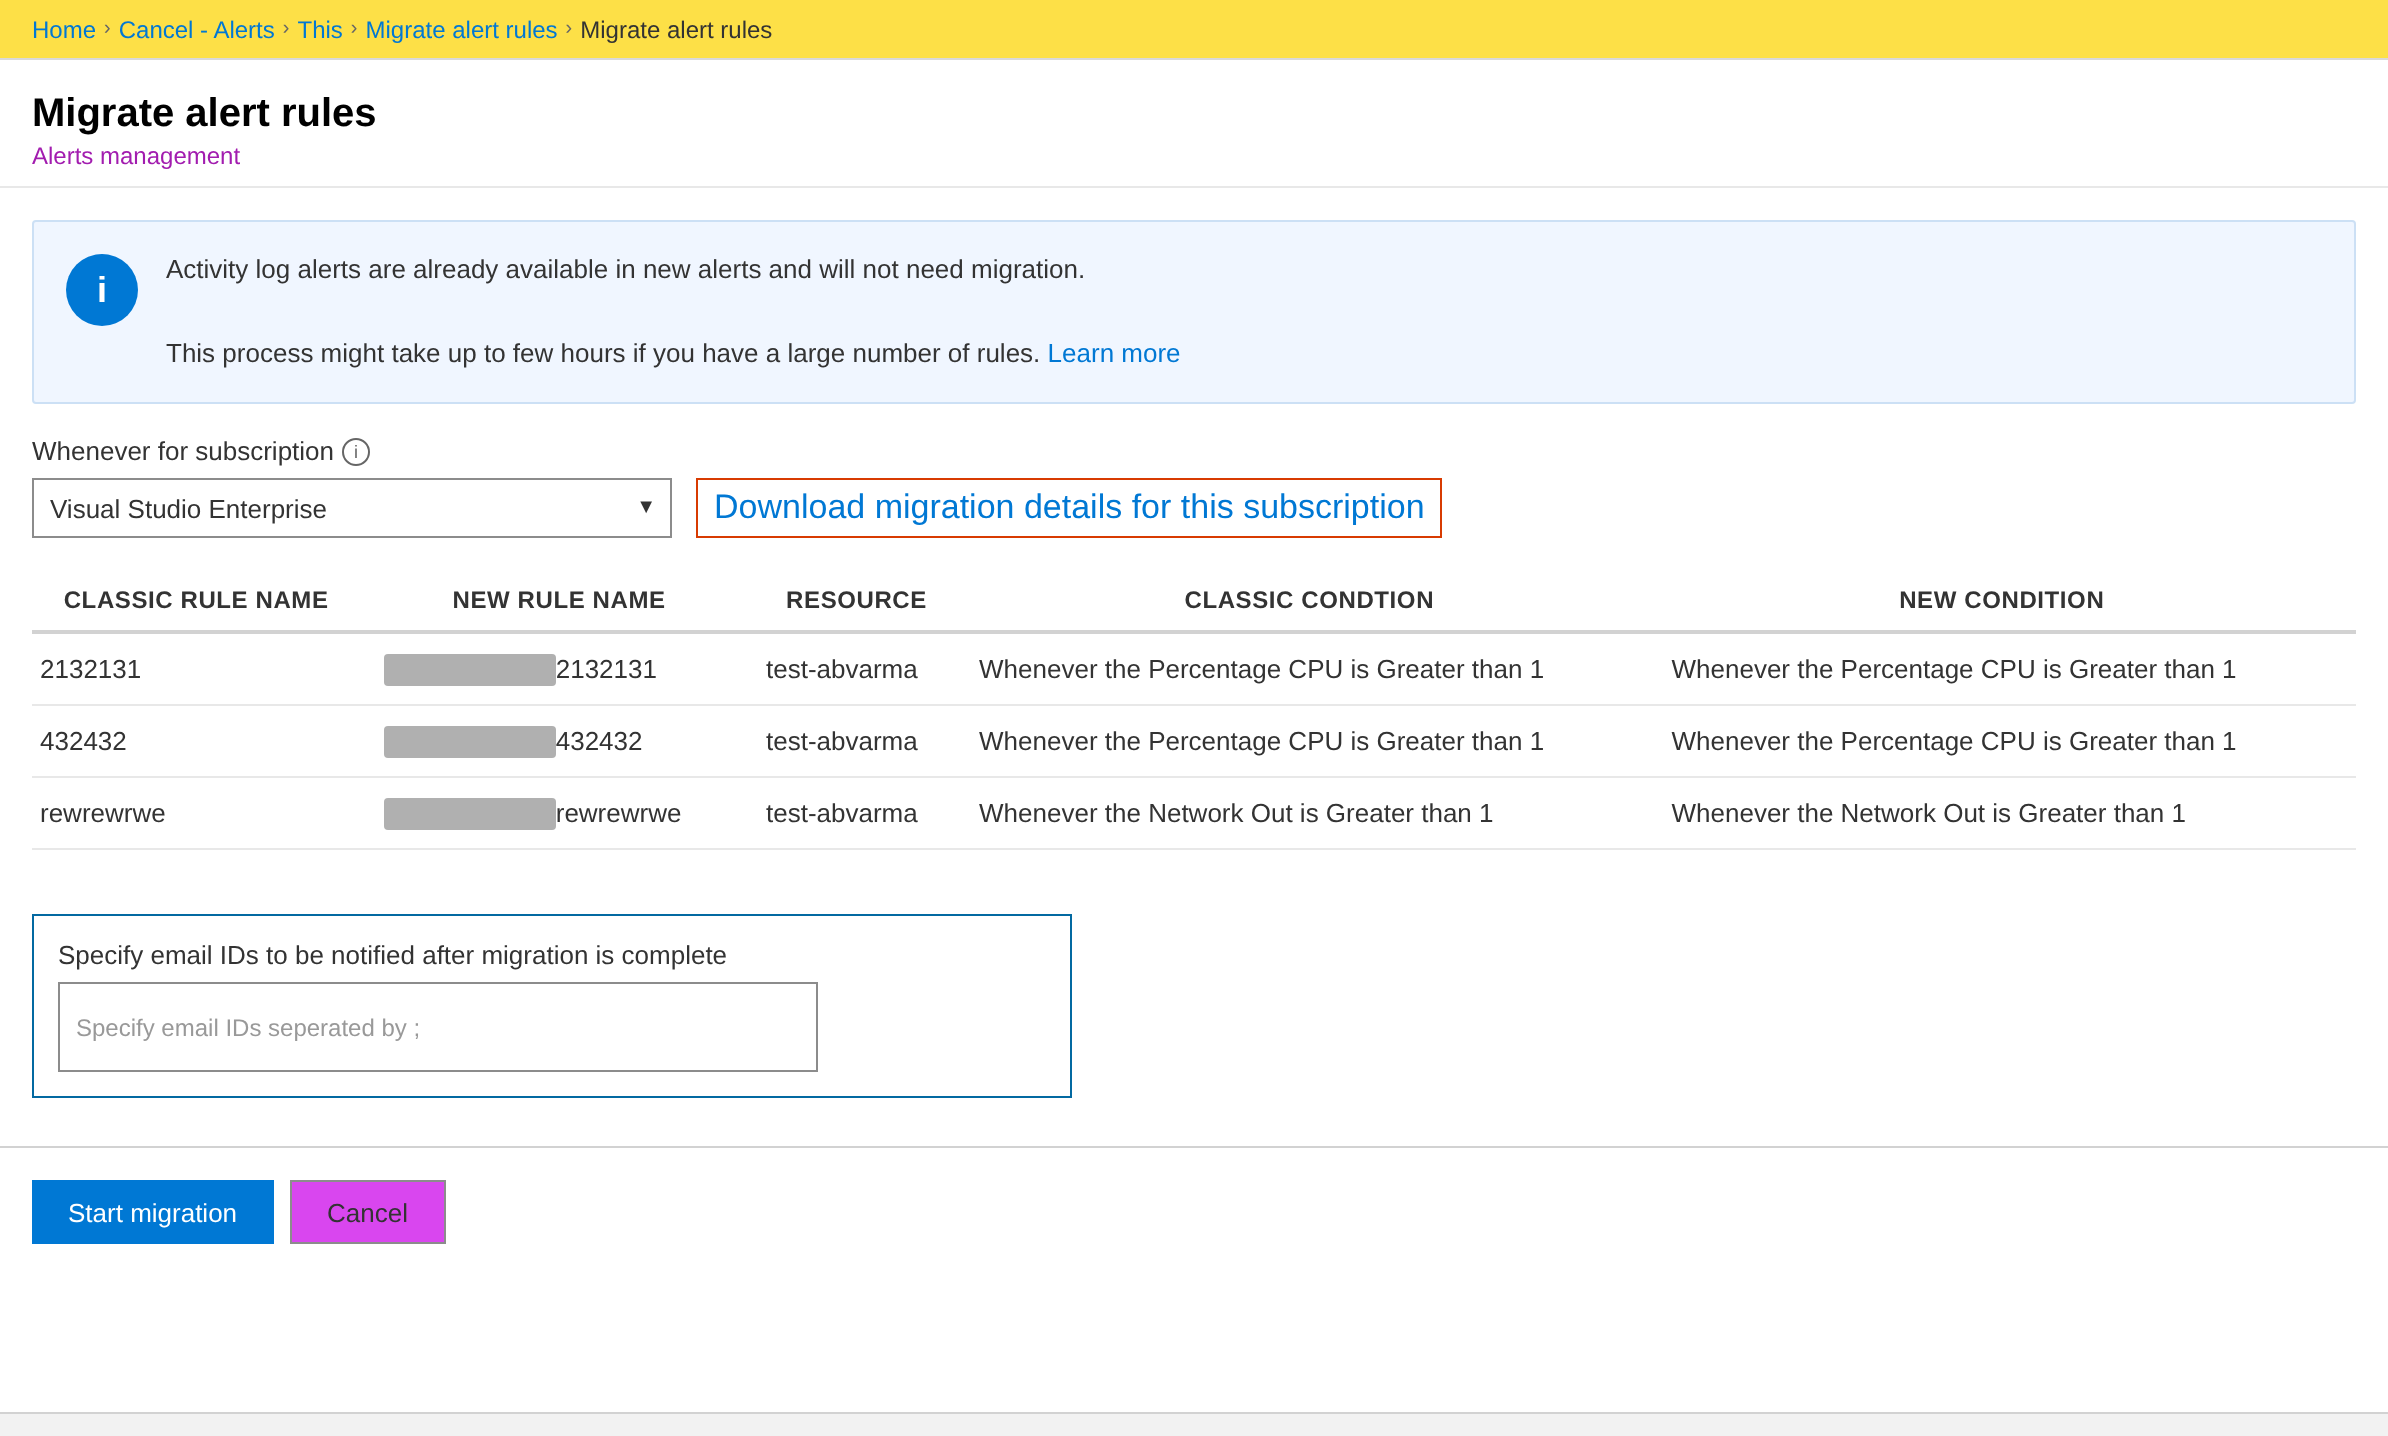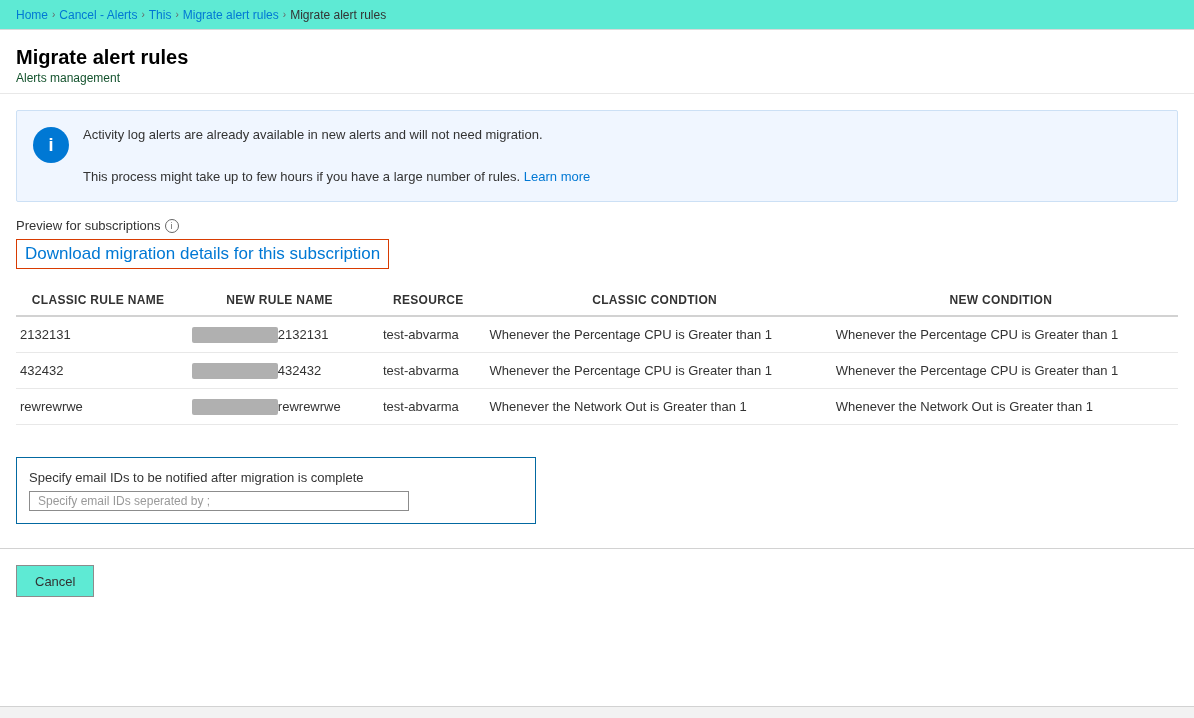--- a/index.html
+++ b/index.html
@@ -9,21 +9,21 @@
       color: #333;
       background: #fff;
       width: 1194px;
       min-height: 718px;
       overflow-x: hidden;
     }
 
     
     .top-bar {
       height: 30px;
-      background: #5eead4;
+      background: #fde047;
       border-bottom: 1px solid #d9d9d9;
       display: flex;
       align-items: center;
       padding: 0 16px;
     }
     .breadcrumb {
       display: flex;
       align-items: center;
       gap: 4px;
       font-size: 12px;
@@ -47,21 +47,21 @@
       border-bottom: 1px solid #e8e8e8;
     }
     .page-title {
       font-size: 20px;
       font-weight: 600;
       color: #000;
       margin-bottom: 2px;
     }
     .page-subtitle {
       font-size: 12px;
-      color: #14532d;
+      color: #a21caf;
     }
 
     
     .info-banner {
       margin: 16px;
       background: #f0f6ff;
       border: 1px solid #cce0f5;
       border-radius: 2px;
       display: flex;
       align-items: flex-start;
@@ -196,21 +196,21 @@
       padding: 12px;
       max-width: 520px;
     }
     .email-label {
       font-size: 13px;
       color: #333;
       margin-bottom: 6px;
     }
     .email-input {
       width: 380px;
-      height: 20px;
+      height: 45px;
       border: 1px solid #8c8c8c;
       padding: 0 8px;
       font-size: 12px;
       color: #999;
     }
     .email-input::placeholder {
       color: #999;
     }
 
     
@@ -229,21 +229,21 @@
     .btn-primary {
       background: #0078d4;
       color: white;
       border: none;
       padding: 6px 18px;
       font-size: 13px;
       cursor: pointer;
       height: 32px;
     }
     .btn-secondary {
-      background: #5eead4;
+      background: #d946ef;
       color: #333;
       border: 1px solid #8c8c8c;
       padding: 6px 18px;
       font-size: 13px;
       cursor: pointer;
       height: 32px;
     }
 
     
     .bottom-bar {
@@ -285,24 +285,28 @@
     <br>
     <span>This process might take up to few hours if you have a large number of rules.</span>
     <a>Learn more</a>
   </div>
 </div>
 
 <div class="main-content">
 
   <div class="subscription-section">
     <div class="subscription-label">
-      <span>Preview for subscriptions</span>
+      <span>Whenever for subscription</span>
       <span class="info-circle">i</span>
     </div>
     <div class="subscription-row">
+      <div class="select-wrapper">
+        <select><option>Visual Studio Enterprise</option></select>
+        <span class="select-chevron">▼</span>
+      </div>
       <a class="download-link">Download migration details for this subscription</a>
     </div>
   </div>
 
   <table class="rules-table">
     <thead>
       <tr>
         <th>CLASSIC RULE NAME</th>
         <th>NEW RULE NAME</th>
         <th>RESOURCE</th>
@@ -338,16 +342,17 @@
   <div class="email-section">
     <div class="email-label">Specify email IDs to be notified after migration is complete</div>
     <input class="email-input" type="text" placeholder="Specify email IDs seperated by ;" style="">
   </div>
 
 </div>
 
 <hr class="divider">
 
 <div class="action-buttons">
+  <button class="btn-primary">Start migration</button>
   <button class="btn-secondary">Cancel</button>
 </div>
 
 <div class="bottom-bar"></div>
 
 </body></html>

